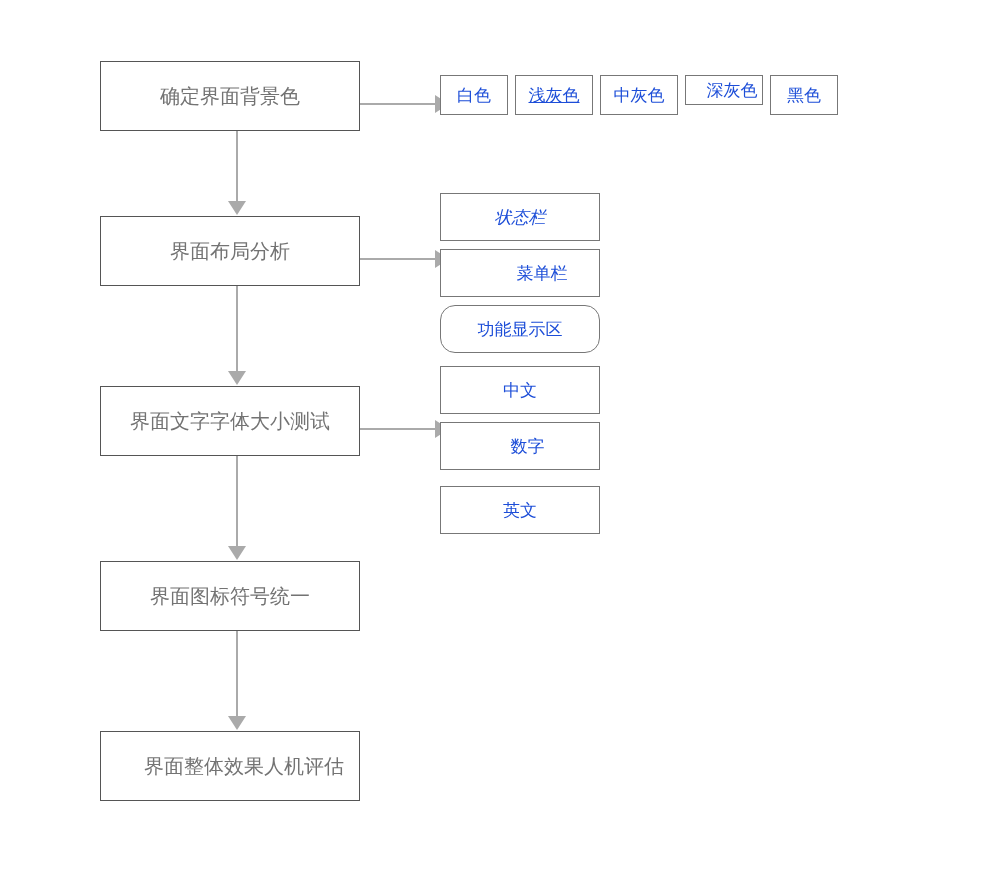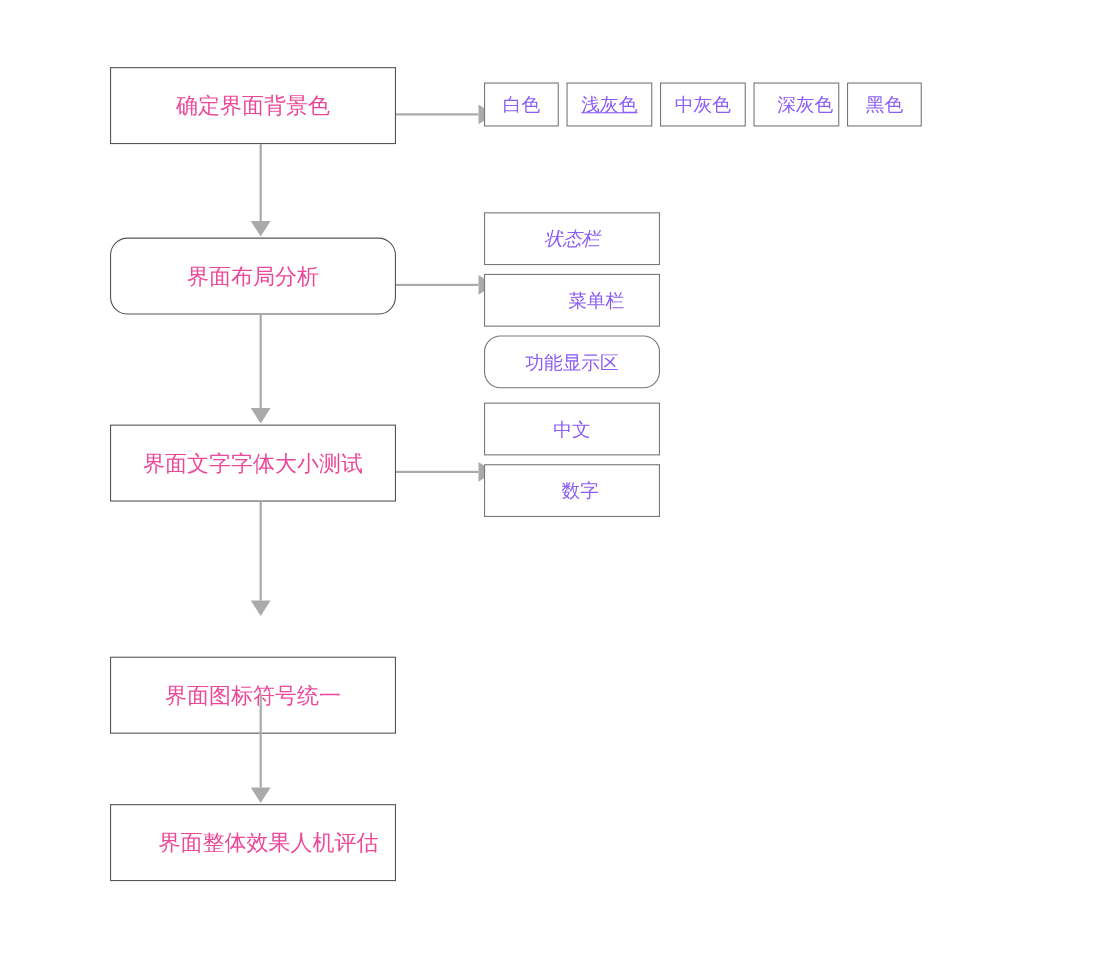--- a/index.html
+++ b/index.html
@@ -27,33 +27,33 @@
 
     
     .flow-box {
       position: absolute;
       border: 1.5px solid #555;
       background: #fff;
       display: flex;
       align-items: center;
       justify-content: center;
       font-size: 20px;
-      color: #ec4899;
+      color: #737373;
     }
 
     
     .side-box {
       position: absolute;
       border: 1.5px solid #777;
       background: #fff;
       display: flex;
       align-items: center;
       justify-content: center;
       font-size: 17px;
-      color: #8b5cf6;
+      color: #1d4ed8;
     }
 
     
     .arrow-down {
       position: absolute;
       display: flex;
       flex-direction: column;
       align-items: center;
     }
 
@@ -93,29 +93,29 @@
   </style>
 </head>
 <body>
 
 <div class="diagram-container">
 
   <div class="flow-box" style="top:30px; left:50px; width:260px; height:70px;">
     <span>确定界面背景色</span>
   </div>
 
-  <div class="flow-box" style="top:185px; left:50px; width:260px; height:70px;border-radius:16px;">
+  <div class="flow-box" style="top:185px; left:50px; width:260px; height:70px;">
     <span>界面布局分析</span>
   </div>
 
   <div class="flow-box" style="top:355px; left:50px; width:260px; height:70px;">
     <span>界面文字字体大小测试</span>
   </div>
 
-  <div class="flow-box" style="top:530px; left:50px; width:260px; height:70px;margin-top:36px;">
+  <div class="flow-box" style="top:530px; left:50px; width:260px; height:70px;">
     <span>界面图标符号统一</span>
   </div>
 
   <div class="flow-box" style="top:700px; left:50px; width:260px; height:70px;padding-left:28px;">
     <span>界面整体效果人机评估</span>
   </div>
 
   <div class="arrow-down" style="position:absolute; left:178px; top:100px; align-items:center;">
     <div class="arrow-line" style="height:70px;"></div>
     <div class="arrow-head-down"></div>
@@ -153,21 +153,21 @@
 
   <div class="side-box" style="top:44px; left:390px; width:68px; height:40px;">
     <span>白色</span>
   </div>
   <div class="side-box" style="top:44px; left:465px; width:78px; height:40px;text-decoration:underline;">
     <span>浅灰色</span>
   </div>
   <div class="side-box" style="top:44px; left:550px; width:78px; height:40px;">
     <span>中灰色</span>
   </div>
-  <div class="side-box" style="top:44px; left:635px; width:78px; height:40px;padding-left:16px;">
+  <div class="side-box" style="top:44px; left:635px; width:78px; height:30px;padding-left:16px;">
     <span>深灰色</span>
   </div>
   <div class="side-box" style="top:44px; left:720px; width:68px; height:40px;">
     <span>黑色</span>
   </div>
 
   <div class="side-box" style="top:162px; left:390px; width:160px; height:48px;font-style:italic;">
     <span>状态栏</span>
   </div>
   <div class="side-box" style="top:218px; left:390px; width:160px; height:48px;padding-left:44px;">
@@ -176,14 +176,17 @@
   <div class="side-box" style="top:274px; left:390px; width:160px; height:48px;border-radius:15px;">
     <span>功能显示区</span>
   </div>
 
   <div class="side-box" style="top:335px; left:390px; width:160px; height:48px;">
     <span>中文</span>
   </div>
   <div class="side-box" style="top:391px; left:390px; width:160px; height:48px;padding-left:15px;">
     <span>数字</span>
   </div>
+  <div class="side-box" style="top:455px; left:390px; width:160px; height:48px;">
+    <span>英文</span>
+  </div>
 
 </div>
 
 </body></html>

